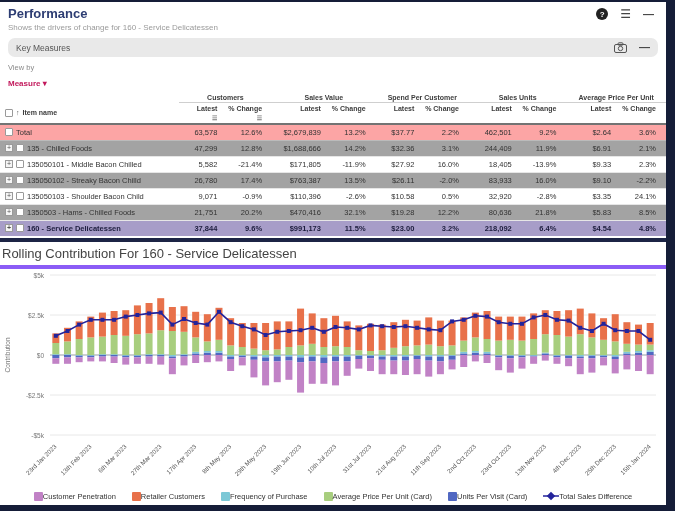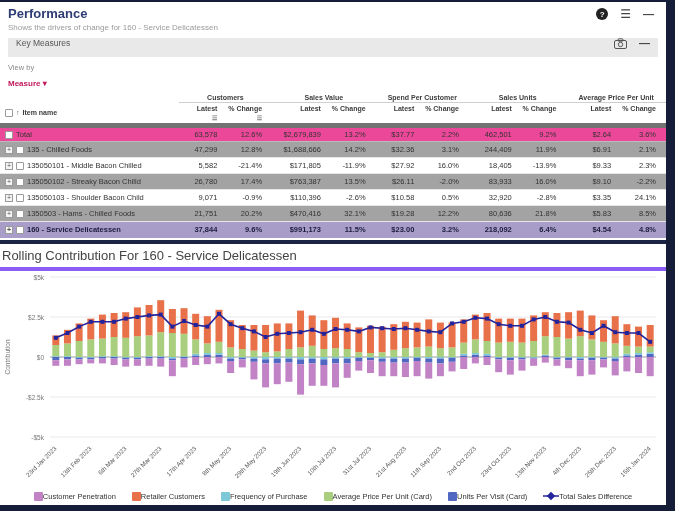--- a/index.html
+++ b/index.html
@@ -12,22 +12,22 @@
   .app-header { position:relative; padding:4px 8px 2px; }
   .app-title { font-size:13px; font-weight:bold; color:#2d3d73; }
   .app-sub { font-size:8px; color:#9a9a9a; margin-top:2px; }
   .header-icons { position:absolute; right:12px; top:6px; display:flex; gap:12px; align-items:center; }
   .help-icon { width:12px; height:12px; border-radius:50%; background:#222; color:#fff; font-size:8px;
                font-weight:bold; display:flex; align-items:center; justify-content:center; cursor:pointer; }
   .menu-icon { font-size:12px; color:#444; line-height:1; cursor:pointer; }
   .min-icon { font-size:11px; color:#444; line-height:1; cursor:pointer; font-weight:bold; }
 
   
-  .key-bar { margin:4px 8px 0; background:#e9e9e9; height:19px; display:flex; align-items:flex-start;
-             padding:0 8px; border-radius:1px; }
+  .key-bar { margin:4px 8px 0; background:#e9e9e9; height:19px; display:flex; align-items:center;
+             padding:0 8px; border-radius:7px; }
   .key-title { font-size:8.5px; color:#555; flex:1; }
   .key-icons { display:flex; gap:12px; align-items:center; }
   .cam-icon svg { display:block; }
 
   .view-by { margin:6px 0 0 8px; font-size:7.5px; color:#8a8a8a; }
   .measure-link { margin:3px 0 4px 8px; font-size:8px; color:#c2185b; font-weight:bold; cursor:pointer; display:inline-block; }
 
   
   table { width:666px; border-collapse:collapse; table-layout:fixed; font-size:7.5px; color:#333; }
   thead th { font-weight:bold; color:#3c3c3c; }
@@ -38,21 +38,21 @@
   .filter-ic { display:block; font-size:6px; color:#777; margin-top:2px; cursor:pointer; }
   tbody td { padding:0 10px 0 0; text-align:right; height:16px; border-bottom:1px solid #e6e6e6; }
   tbody td.name-cell { text-align:left; padding:0 0 0 5px; }
   .name-inner { display:flex; align-items:center; gap:3px; }
   .cb { width:8px; height:8px; border:1px solid #9a9a9a; background:#fff; border-radius:1px;
         display:inline-block; flex:0 0 auto; cursor:pointer; }
   .expand { width:8px; height:8px; border:1px solid #9a9a9a; background:#f5f5f5; color:#555;
             font-size:7px; line-height:6px; text-align:center; display:inline-block; flex:0 0 auto; cursor:pointer; }
   .row-gray { background:#a3a3a3; }
   .row-white { background:#fff; }
-  .row-total { background:#ec4899; border-top:5px solid #737373; }
+  .row-total { background:#fca5a5; border-top:2px solid #737373; }
   .row-total td { border-bottom:1px solid #bbb; }
   .row-selected { background:#a79dc8; font-weight:bold; color:#1c1c3c; }
   .row-selected td { border-bottom:none; }
   .sort-ic { color:#555; font-weight:normal; }
 
   .separator { height:4px; background:#1c2445; margin-top:2px; }
 
   
   .chart-section { flex:1; display:flex; flex-direction:column; overflow:hidden; }
   .chart-title { font-size:13px; color:#444; padding:4px 0 4px 2px; border-bottom:4px solid #8b5cf6; }

